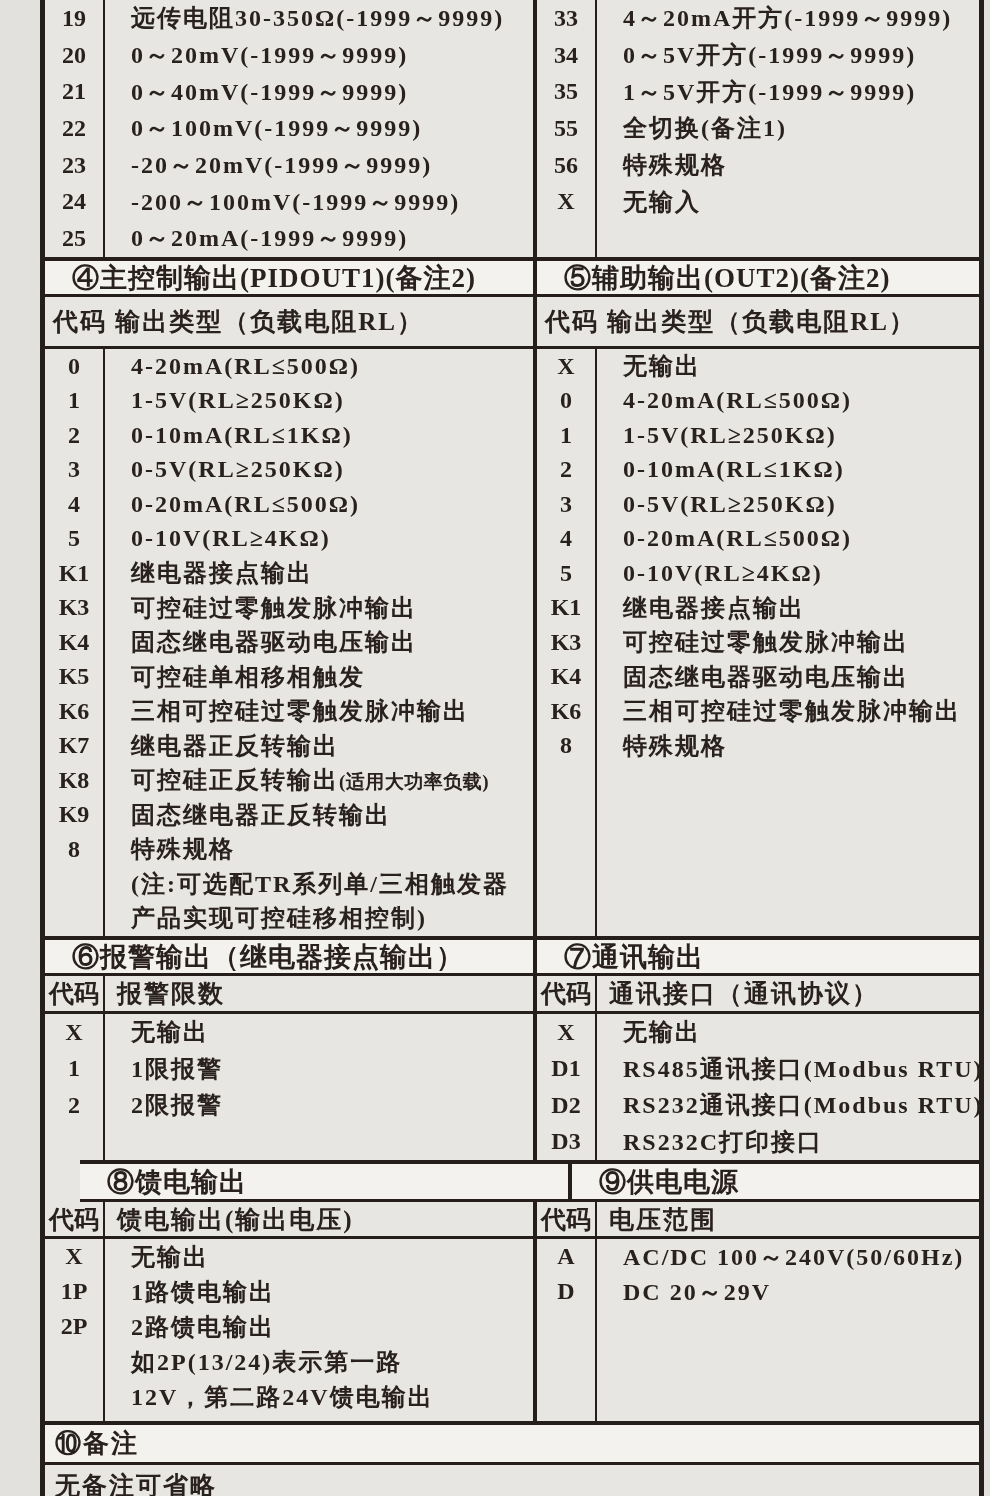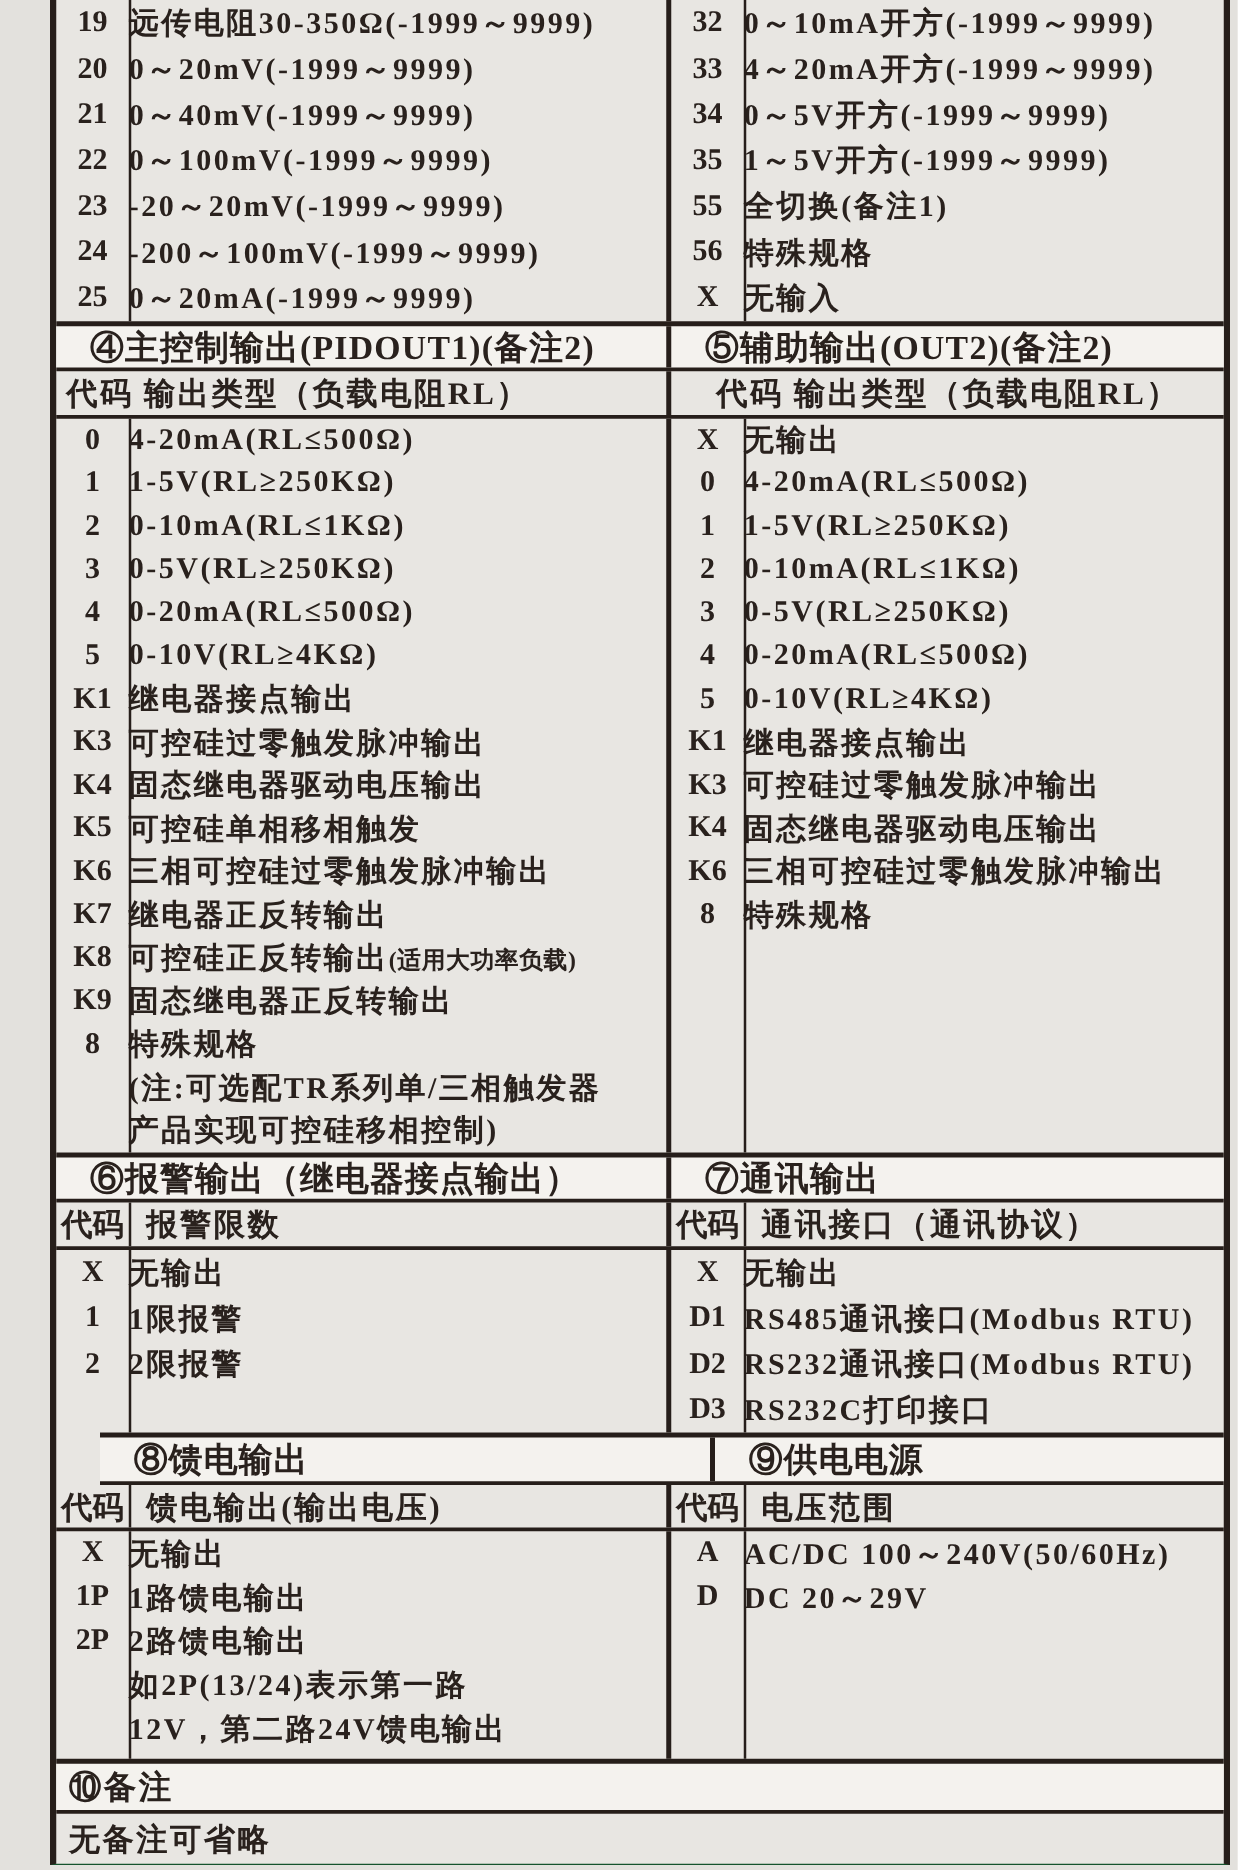--- a/index.html
+++ b/index.html
@@ -12,38 +12,38 @@
   .half{position:relative;box-sizing:border-box;}
   .half.left{width:492px;flex:0 0 492px;border-right:4px solid #261e1a;}
   .half.right{flex:1 1 auto;}
   
   .lined::before{content:'';position:absolute;left:58px;top:0;bottom:0;width:2px;background:#261e1a;}
   
   .b-top{height:257px;}
   .b-hdr{border-top:4px solid #261e1a;border-bottom:3px solid #261e1a;background:#f4f2ee;}
   .b-hdr45{height:40px;}
   .b-sub{border-bottom:3px solid #261e1a;}
-  .b-sub45{height:38px;gap:28px;}
+  .b-sub45{height:52px;}
   .b-data45{height:587px;}
   .b-hdr67{height:40px;}
   .b-sub67{height:38px;}
   .b-data67{height:146px;}
   .b-hdr89{height:42px;margin-left:35px;}
   .b-sub89{height:37px;}
   .b-data89{height:182px;}
   .b-hdr10{height:44px;}
   .b-note10{height:40px;}
   
   .trow{display:flex;align-items:center;}
   .b-top .trow{height:36.7px;}
   .b-data45 .trow{height:34.5px;}
   .b-data67 .trow{height:36.5px;}
   .b-data89 .trow{height:35px;}
   .tcode{width:58px;flex:0 0 58px;text-align:center;font-size:24px;}
-  .tdesc{padding-left:0;font-size:24px;letter-spacing:2px;white-space:nowrap;font-family:Liberation Serif, serif;}
+  .tdesc{padding-left:28px;font-size:24px;letter-spacing:2px;white-space:nowrap;font-family:Liberation Serif, serif;}
   .tdesc .suffix{font-size:19px;letter-spacing:0.5px;}
   
   .hdrcell{display:flex;align-items:center;padding-left:27px;font-size:27px;letter-spacing:1px;white-space:nowrap;}
   
   .subcell{display:flex;align-items:stretch;font-size:25px;white-space:nowrap;}
   .subcell .subcode{width:58px;flex:0 0 58px;display:flex;align-items:center;justify-content:center;
                     border-right:2px solid #261e1a;}
   .subcell .sublabel{display:flex;align-items:center;padding-left:12px;letter-spacing:2px;text-align:right;}
   .subcell.plain{align-items:center;padding-left:8px;letter-spacing:2px;}
   .fullcell{display:flex;align-items:center;padding-left:10px;font-size:26px;letter-spacing:2px;width:100%;}
@@ -81,24 +81,20 @@
             <div class="tcode">24</div>
             <div class="tdesc">-200～100mV(-1999～9999)</div>
           </div>
           <div class="trow">
             <div class="tcode">25</div>
             <div class="tdesc">0～20mA(-1999～9999)</div>
           </div>
         </div>
       <div class="half right lined">
           <div class="trow">
-            <div class="tcode">32</div>
-            <div class="tdesc">0～10mA开方(-1999～9999)</div>
-          </div>
-          <div class="trow">
             <div class="tcode">33</div>
             <div class="tdesc">4～20mA开方(-1999～9999)</div>
           </div>
           <div class="trow">
             <div class="tcode">34</div>
             <div class="tdesc">0～5V开方(-1999～9999)</div>
           </div>
           <div class="trow">
             <div class="tcode">35</div>
             <div class="tdesc">1～5V开方(-1999～9999)</div>

